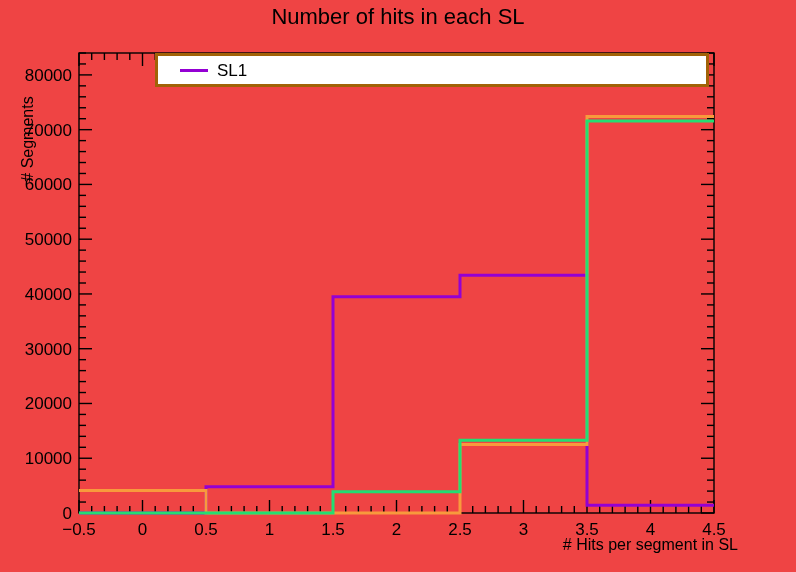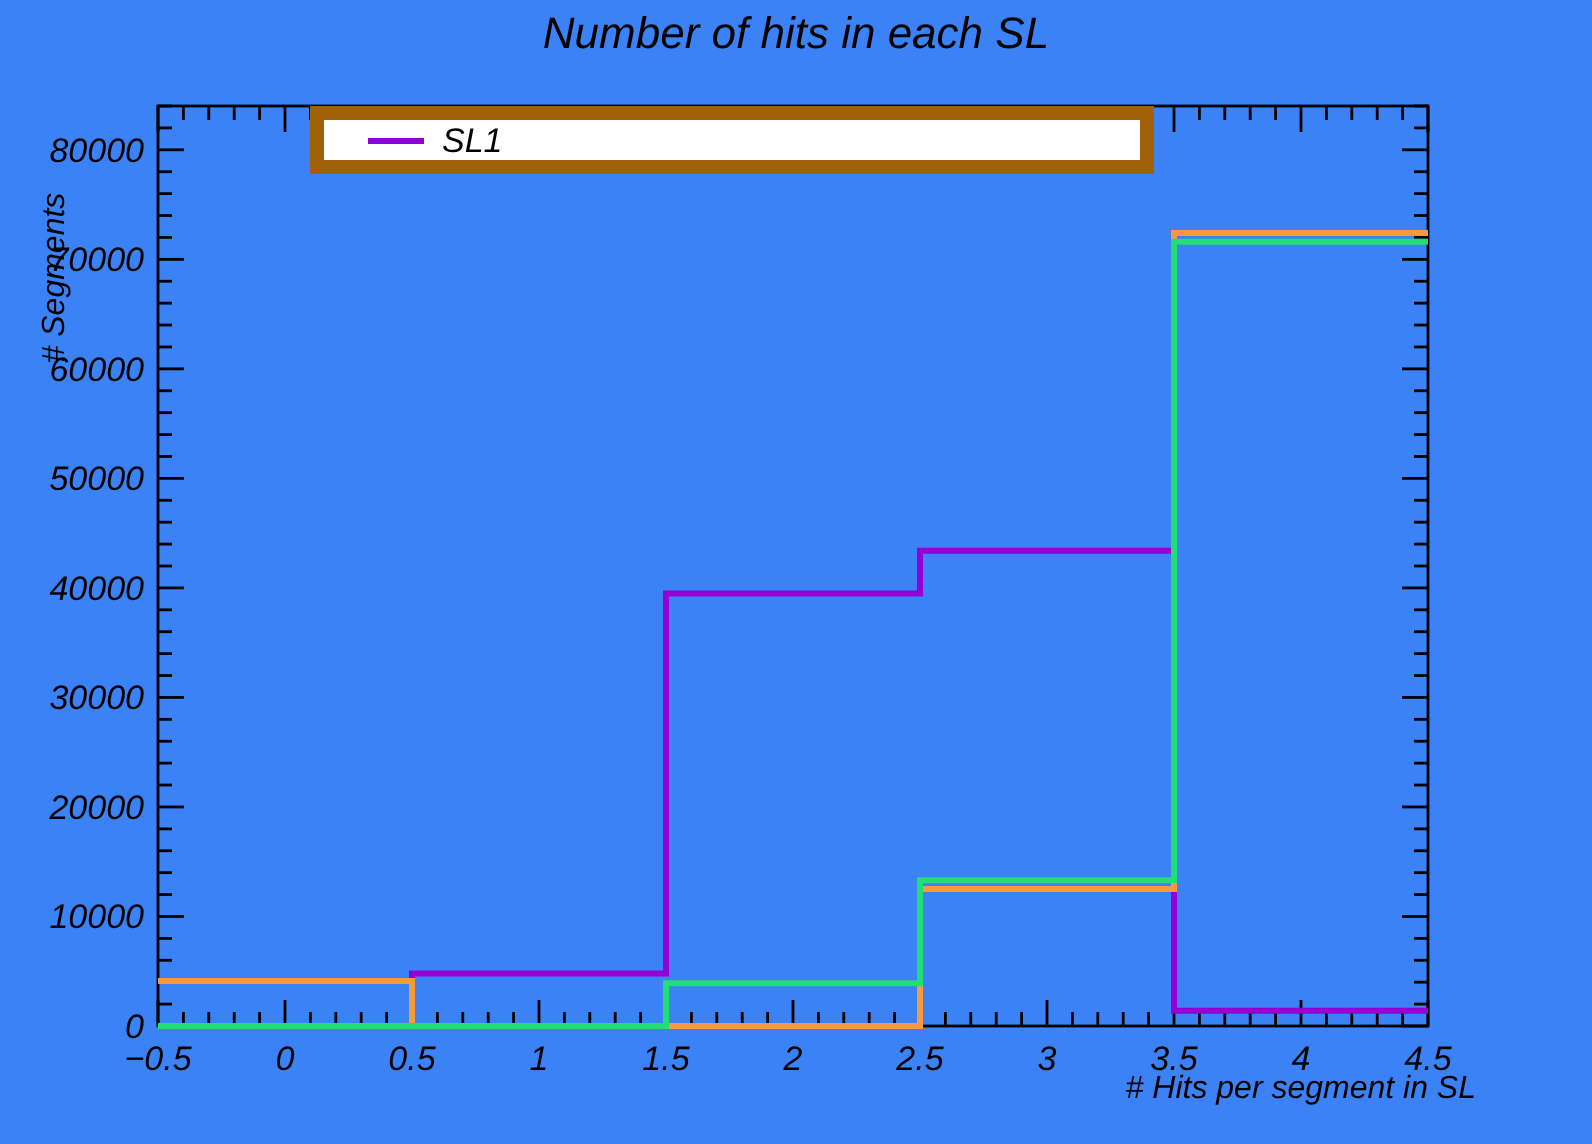--- a/index.html
+++ b/index.html
@@ -11,22 +11,21 @@
     width: 796px;
     height: 572px;
     font-family: "Liberation Sans", sans-serif;
     color: #000000;
     overflow: hidden;
   }
   #canvas {
     position: relative;
     width: 796px;
     height: 572px;
-    background: #3b82f6;
-    font-style: italic;
+    background: #ef4444;
   }
   .chart-title {
     position: absolute;
     left: 0;
     top: 4px;
     width: 796px;
     text-align: center;
     font-size: 22px;
     line-height: 26px;
     letter-spacing: 0px;
@@ -76,23 +75,23 @@
   .xtick-label {
     font-size: 17px;
     text-anchor: middle;
     font-family: "Liberation Sans", sans-serif;
     fill: #000;
   }
   .legend-box {
     position: absolute;
     left: 155px;
     top: 53px;
-    width: 422px;
+    width: 554px;
     height: 34px;
-    border: 7px solid #a16207;
+    border: 3px solid #a16207;
     background: #ffffff;
     box-sizing: border-box;
     display: flex;
     align-items: center;
   }
   .legend-entry {
     display: flex;
     align-items: center;
     width: 158px;
     box-sizing: border-box;

